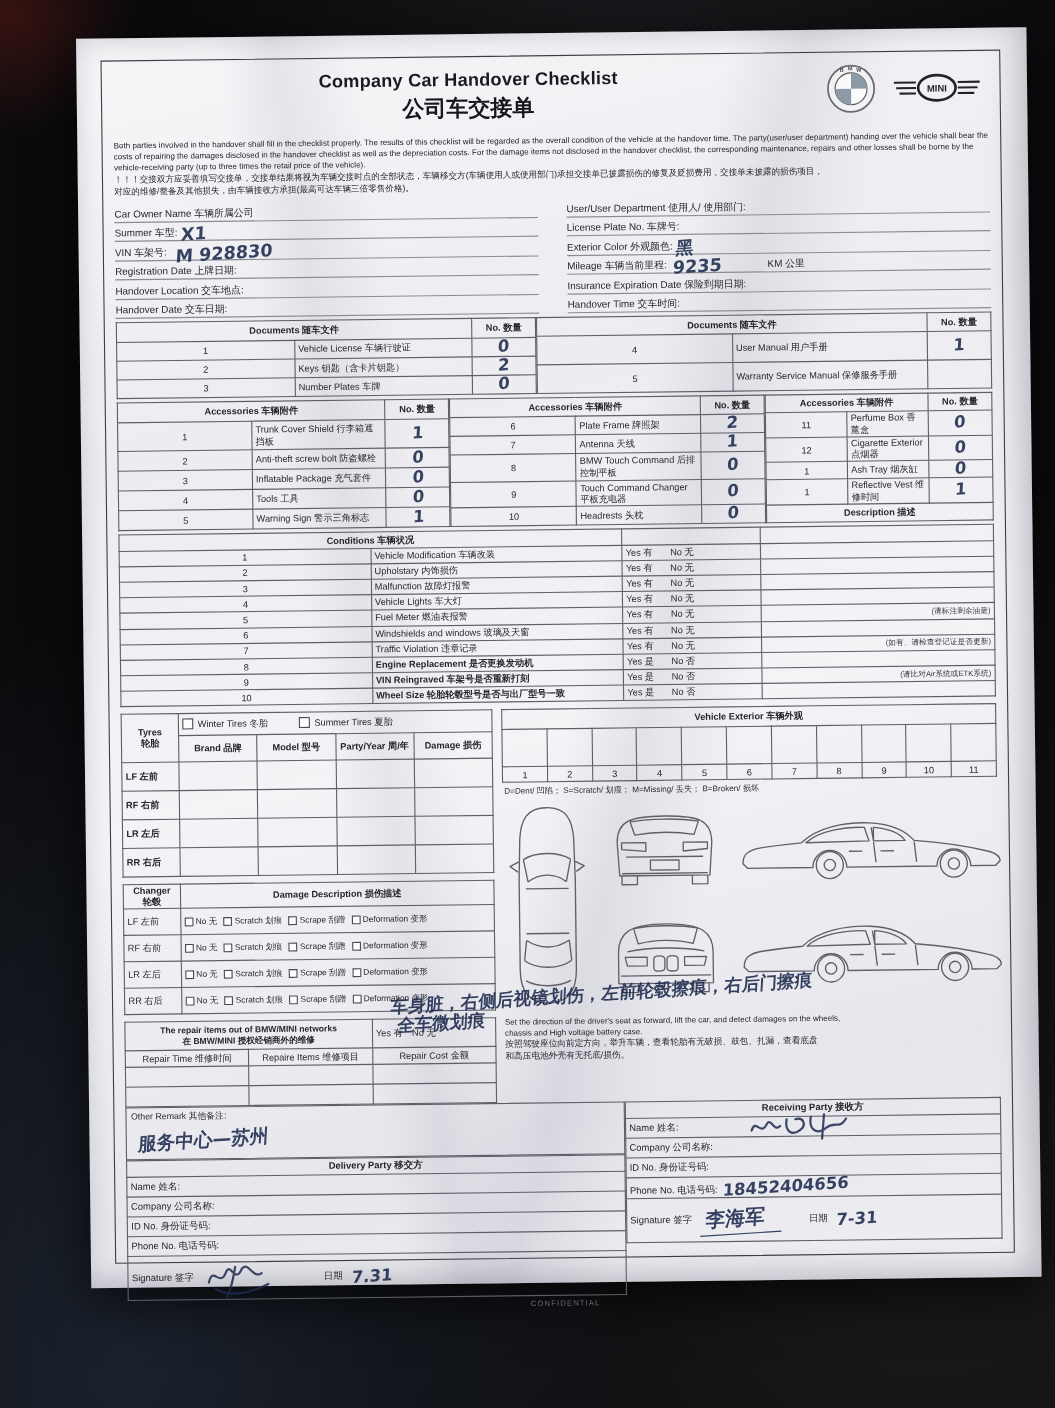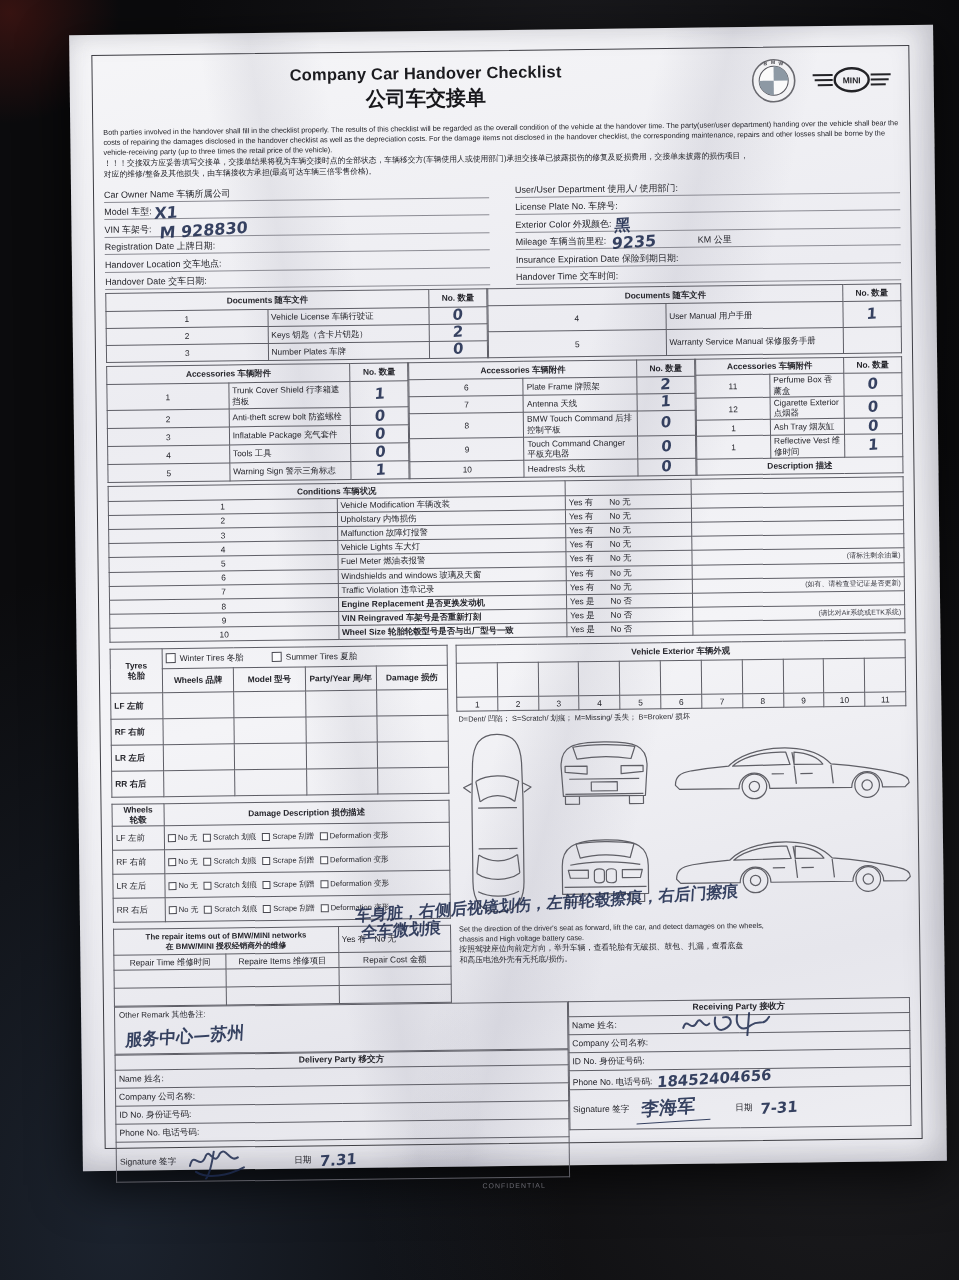--- a/index.html
+++ b/index.html
@@ -135,21 +135,21 @@
       <div>Both parties involved in the handover shall fill in the checklist properly. The results of this checklist will be regarded as the overall condition of the vehicle at the handover time. The party(user/user department) handing over the vehicle shall bear the costs of repairing the damages disclosed in the handover checklist as well as the depreciation costs. For the damage items not disclosed in the handover checklist, the corresponding maintenance, repairs and other losses shall be borne by the vehicle-receiving party (up to three times the retail price of the vehicle).</div>
       <div class="zh">！！！交接双方应妥善填写交接单，交接单结果将视为车辆交接时点的全部状态，车辆移交方(车辆使用人或使用部门)承担交接单已披露损伤的修复及贬损费用，交接单未披露的损伤项目，</div>
       <div class="zh">对应的维修/整备及其他损失，由车辆接收方承担(最高可达车辆三倍零售价格)。</div>
     </div>
 
     <div class="fields">
       <div class="fcol">
         <div class="frow">
             <span>Car Owner Name 车辆所属公司</span>
           </div>
-        <div class="frow"><span>Model 车型:</span>&nbsp;<span class="ink big">X1</span></div>
+        <div class="frow"><span>Summer 车型:</span>&nbsp;<span class="ink big">X1</span></div>
         <div class="frow"><span>VIN 车架号:</span>&nbsp;&nbsp;&nbsp;<span class="ink big">M 928830</span></div>
         <div class="frow">
             <span>Registration Date 上牌日期:</span>
           </div>
         <div class="frow">
             <span>Handover Location 交车地点:</span>
           </div>
         <div class="frow">
             <span>Handover Date 交车日期:</span>
           </div>
@@ -391,21 +391,21 @@
 
         <table class="tyres">
           <tbody>
               <tr class="h1">
             <th class="side c" rowspan="2" style="white-space:pre-line;">Tyres
 轮胎</th>
             <td colspan="4"><span class="cbx"></span><span>Winter Tires 冬胎</span>
               <span style="display:inline-block;width:26px;"></span><span class="cbx"></span><span>Summer Tires 夏胎</span></td>
           </tr>
           <tr class="h2">
-            <th class="c">Wheels 品牌</th>
+            <th class="c">Brand 品牌</th>
             <th class="c">Model 型号</th>
             <th class="c">Party/Year 周/年</th>
             <th class="c">Damage 损伤</th>
           </tr>
           <tr class="d">
                 <td class="side">LF 左前</td>
                 <td></td>
                 <td></td>
                 <td></td>
                 <td></td>
@@ -430,21 +430,21 @@
                 <td></td>
                 <td></td>
                 <td></td>
               </tr>
         </tbody>
           </table>
 
         <table class="wheels">
           <tbody>
               <tr class="h">
-                <th class="side c" style="white-space:pre-line;">Wheels
+                <th class="side c" style="white-space:pre-line;">Changer
 轮毂</th>
                 <th class="c">Damage Description 损伤描述</th>
               </tr>
           <tr class="d">
                 <td class="side">LF 左前</td>
                 <td class="opts"><span class="cbx cbsm"></span><span class="lab">No 无</span><span class="cbx cbsm"></span><span class="lab">Scratch 划痕</span><span class="cbx cbsm"></span><span class="lab">Scrape 刮蹭</span><span class="cbx cbsm"></span><span class="lab">Deformation 变形</span></td>
               </tr>
           <tr class="d">
                 <td class="side">RF 右前</td>
                 <td class="opts"><span class="cbx cbsm"></span><span class="lab">No 无</span><span class="cbx cbsm"></span><span class="lab">Scratch 划痕</span><span class="cbx cbsm"></span><span class="lab">Scrape 刮蹭</span><span class="cbx cbsm"></span><span class="lab">Deformation 变形</span></td>

